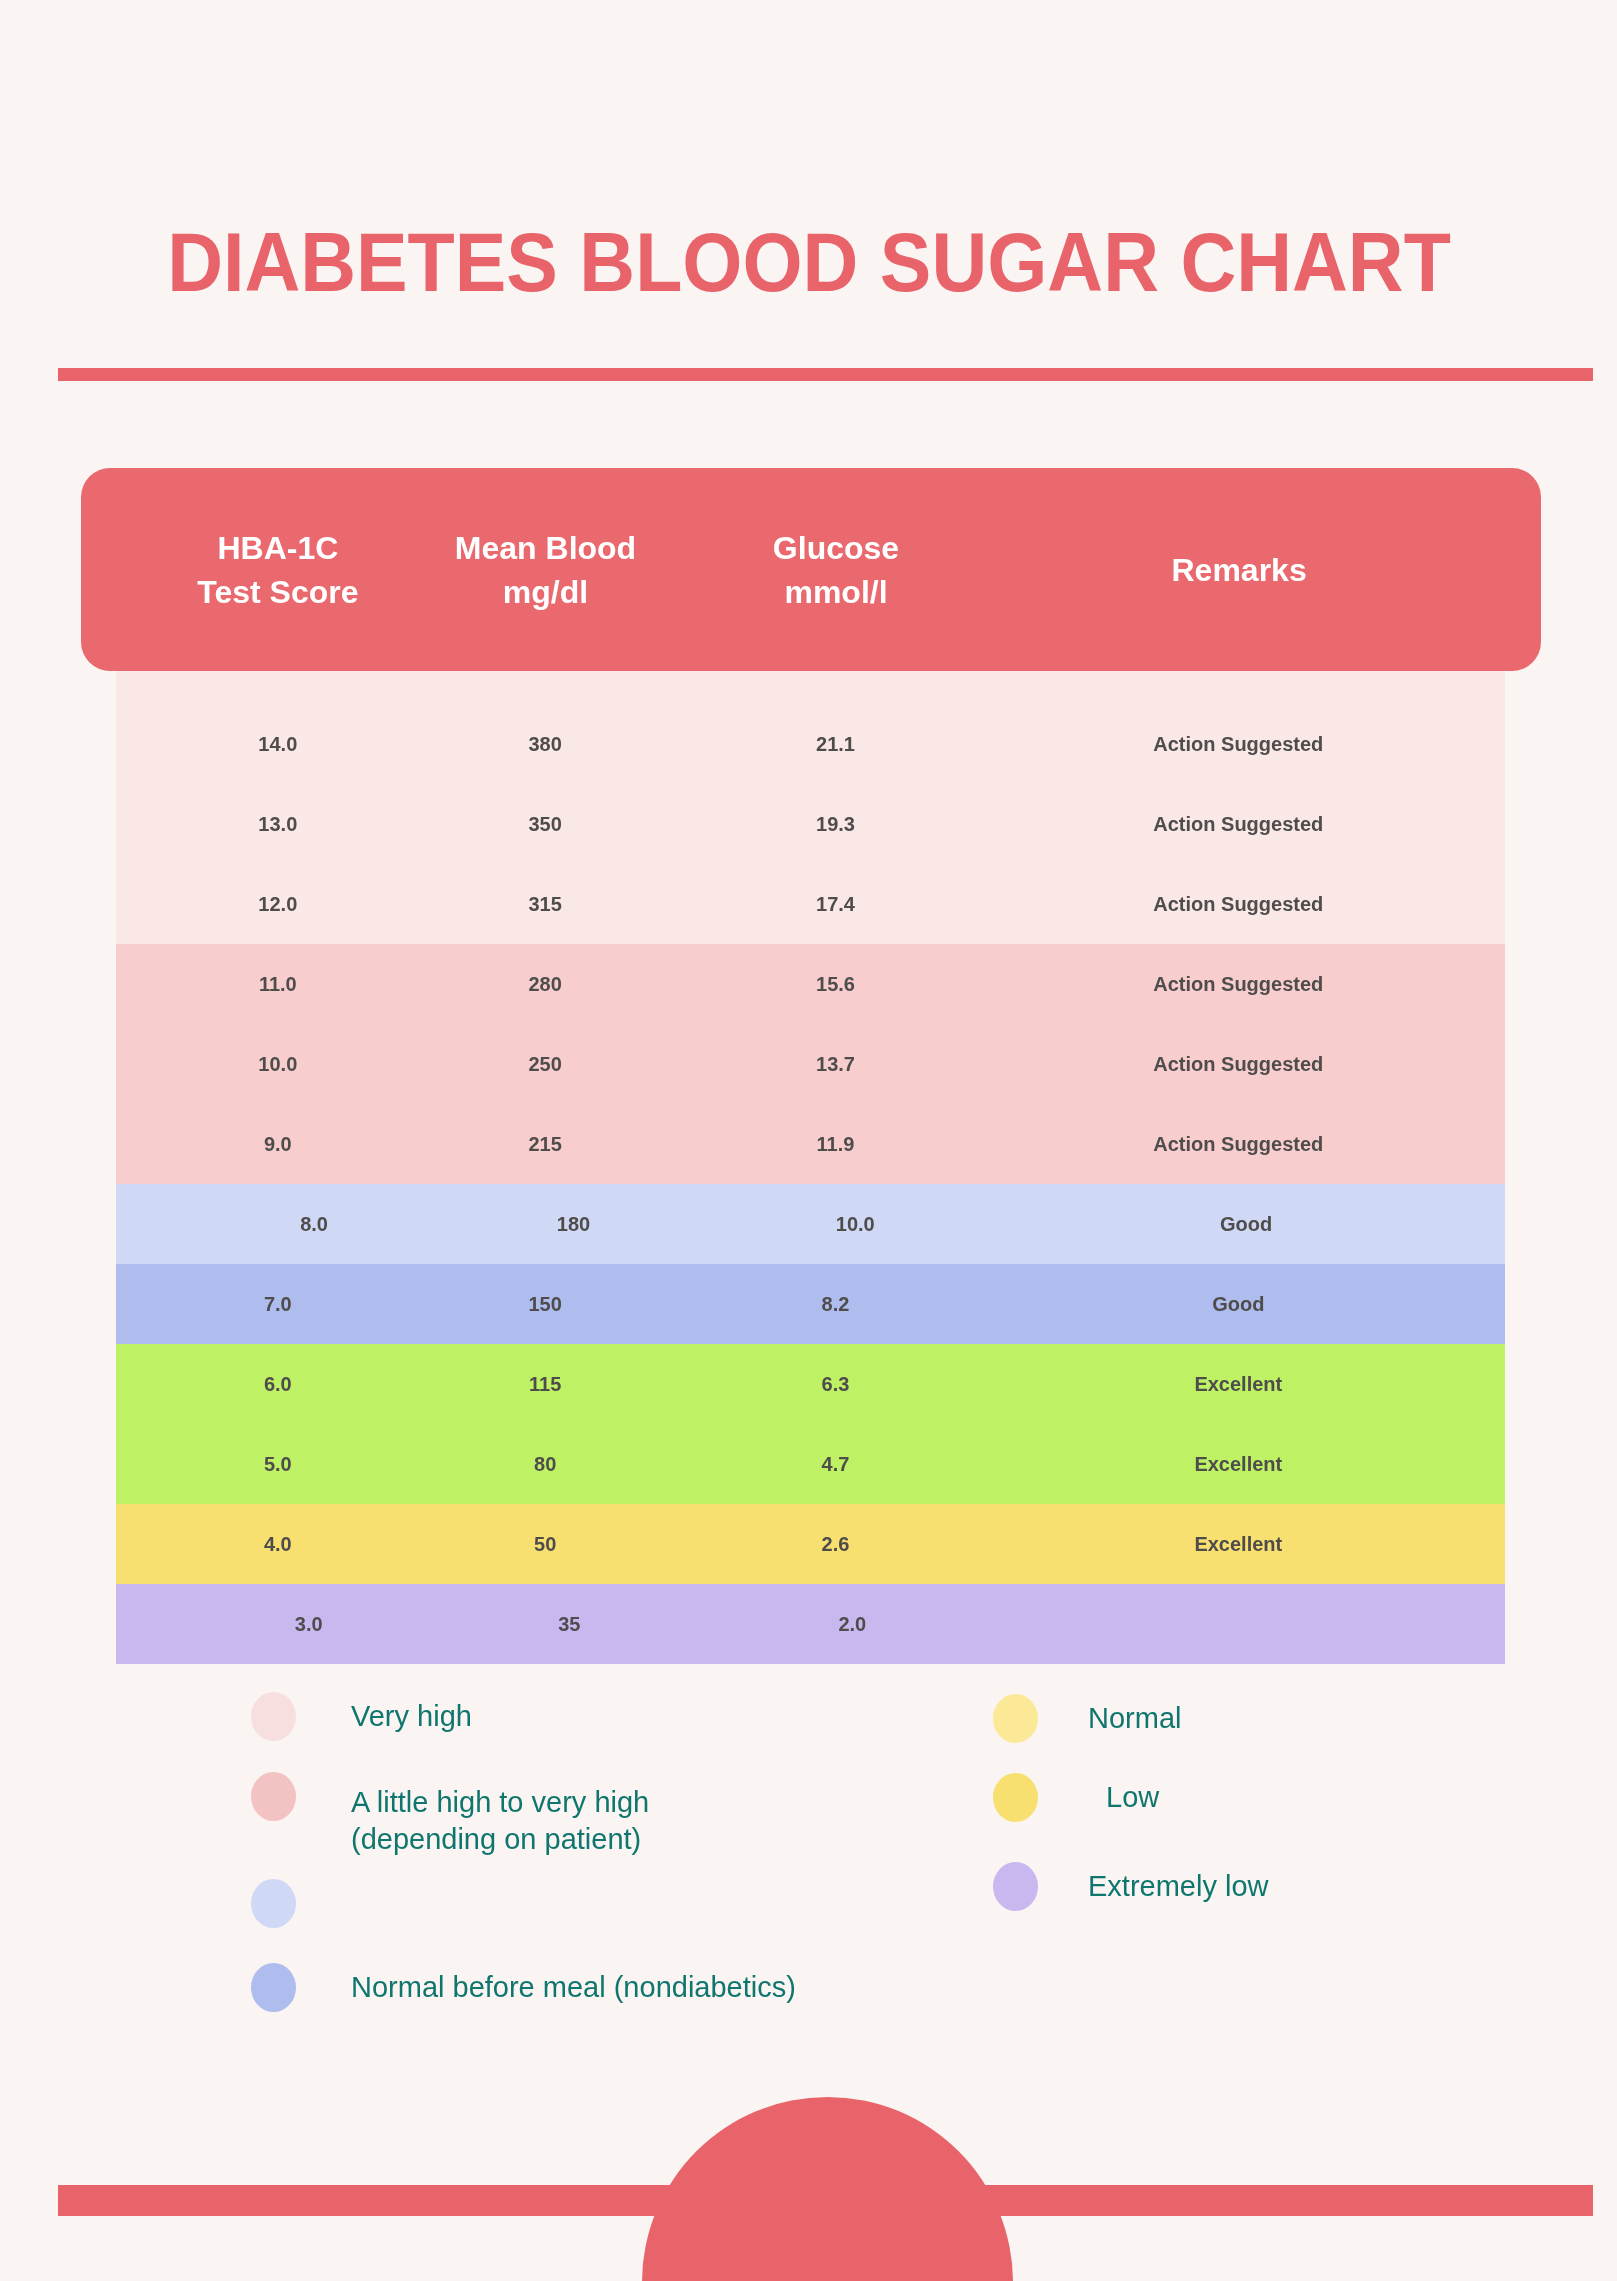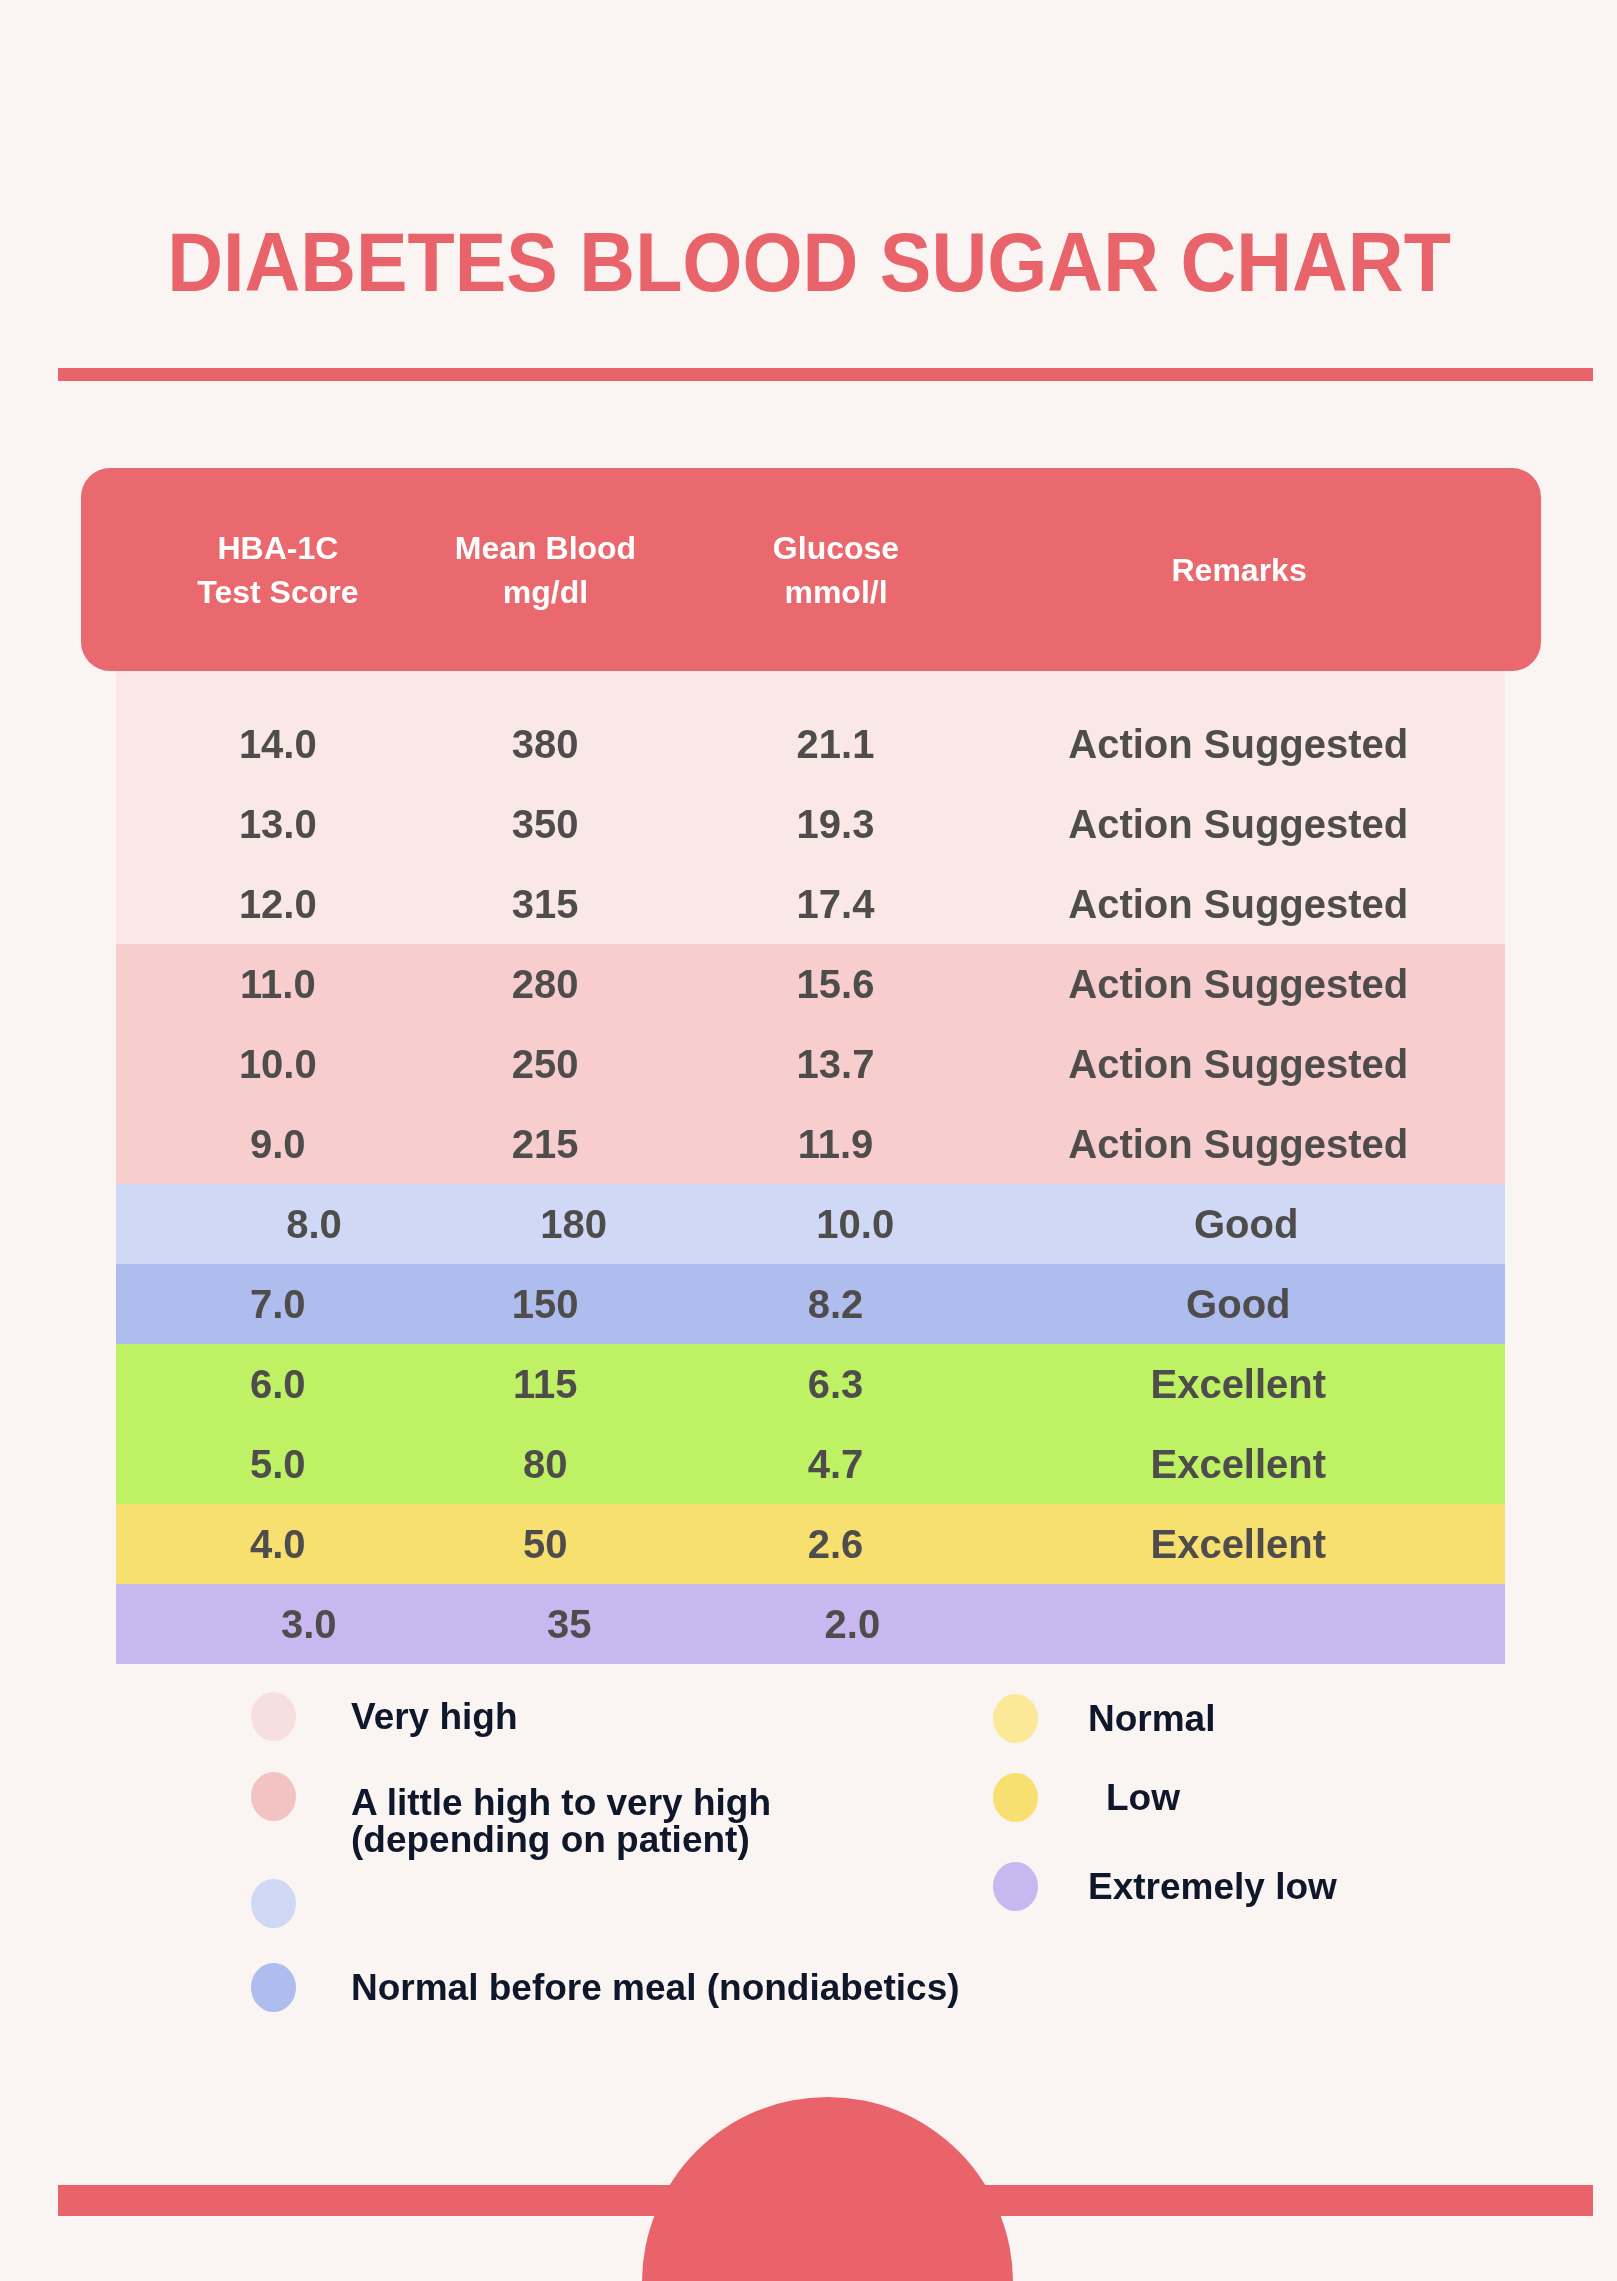--- a/index.html
+++ b/index.html
@@ -60,43 +60,43 @@
     margin: 0 36px 0 35px;
     padding-top: 33px;
     background: #fae8e7;
   }
   .trow {
     height: 80px;
     display: grid;
     grid-template-columns: 23.3% 15.2% 26.6% 31.4% 3.5%;
     align-items: center;
     text-align: center;
-    font-size: 40px;
+    font-size: 20px;
     font-weight: bold;
     color: #4f4c4c;
   }
   .b1 { background: #fae8e7; }
   .b2 { background: #f7cecd; }
   .b3 { background: #cfd8f4; padding-left: 41px; }
   .b4 { background: #aebcee; }
   .b5 { background: #bef264; text-align: center; }
   .b6 { background: #f8e070; }
   .b7 { background: #c9b7f0; padding-left: 35px; }
   .dot {
     position: absolute;
     width: 45px;
     height: 49px;
     border-radius: 50%;
   }
   .llabel {
     position: absolute;
-    font-size: 37px;
+    font-size: 29px;
     line-height: 37px;
-    font-weight: bold;
-    color: #0f172a;
+    font-weight: normal;
+    color: #0f766e;
     white-space: nowrap;
   }
   .bottom-bar {
     position: absolute;
     left: 58px;
     top: 2185px;
     width: 1535px;
     height: 31px;
     background: #e8646a;
   }

